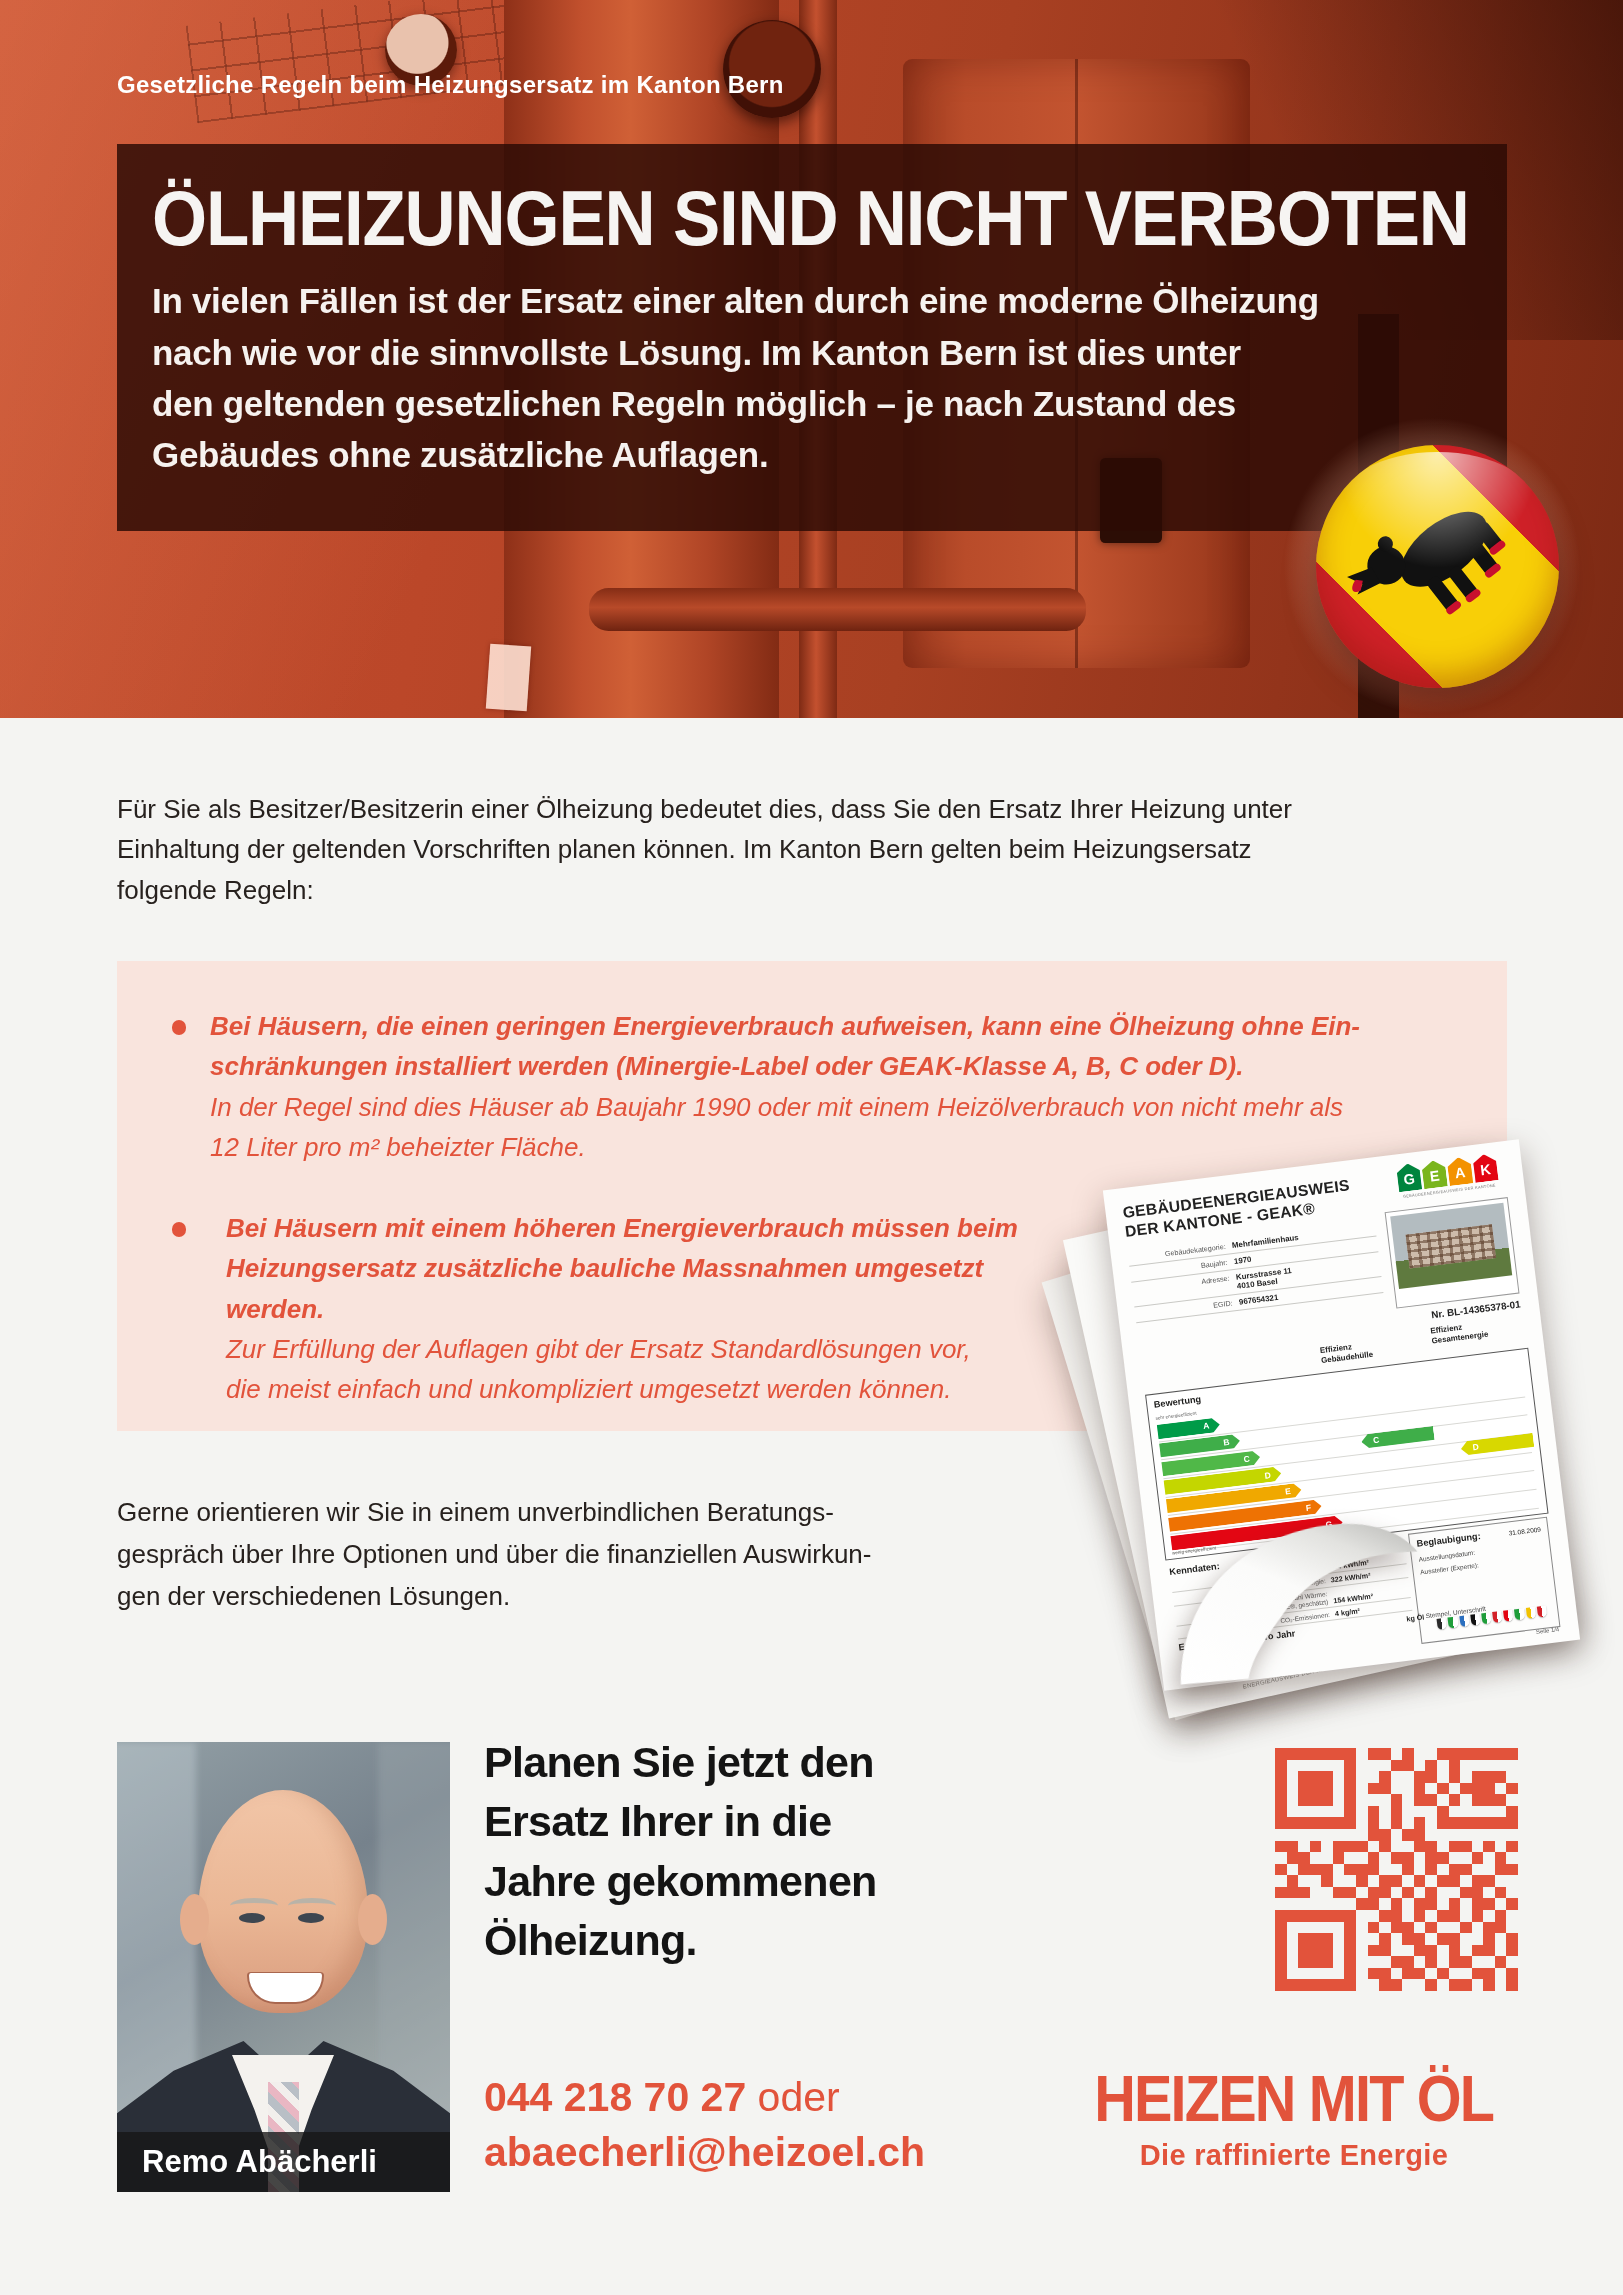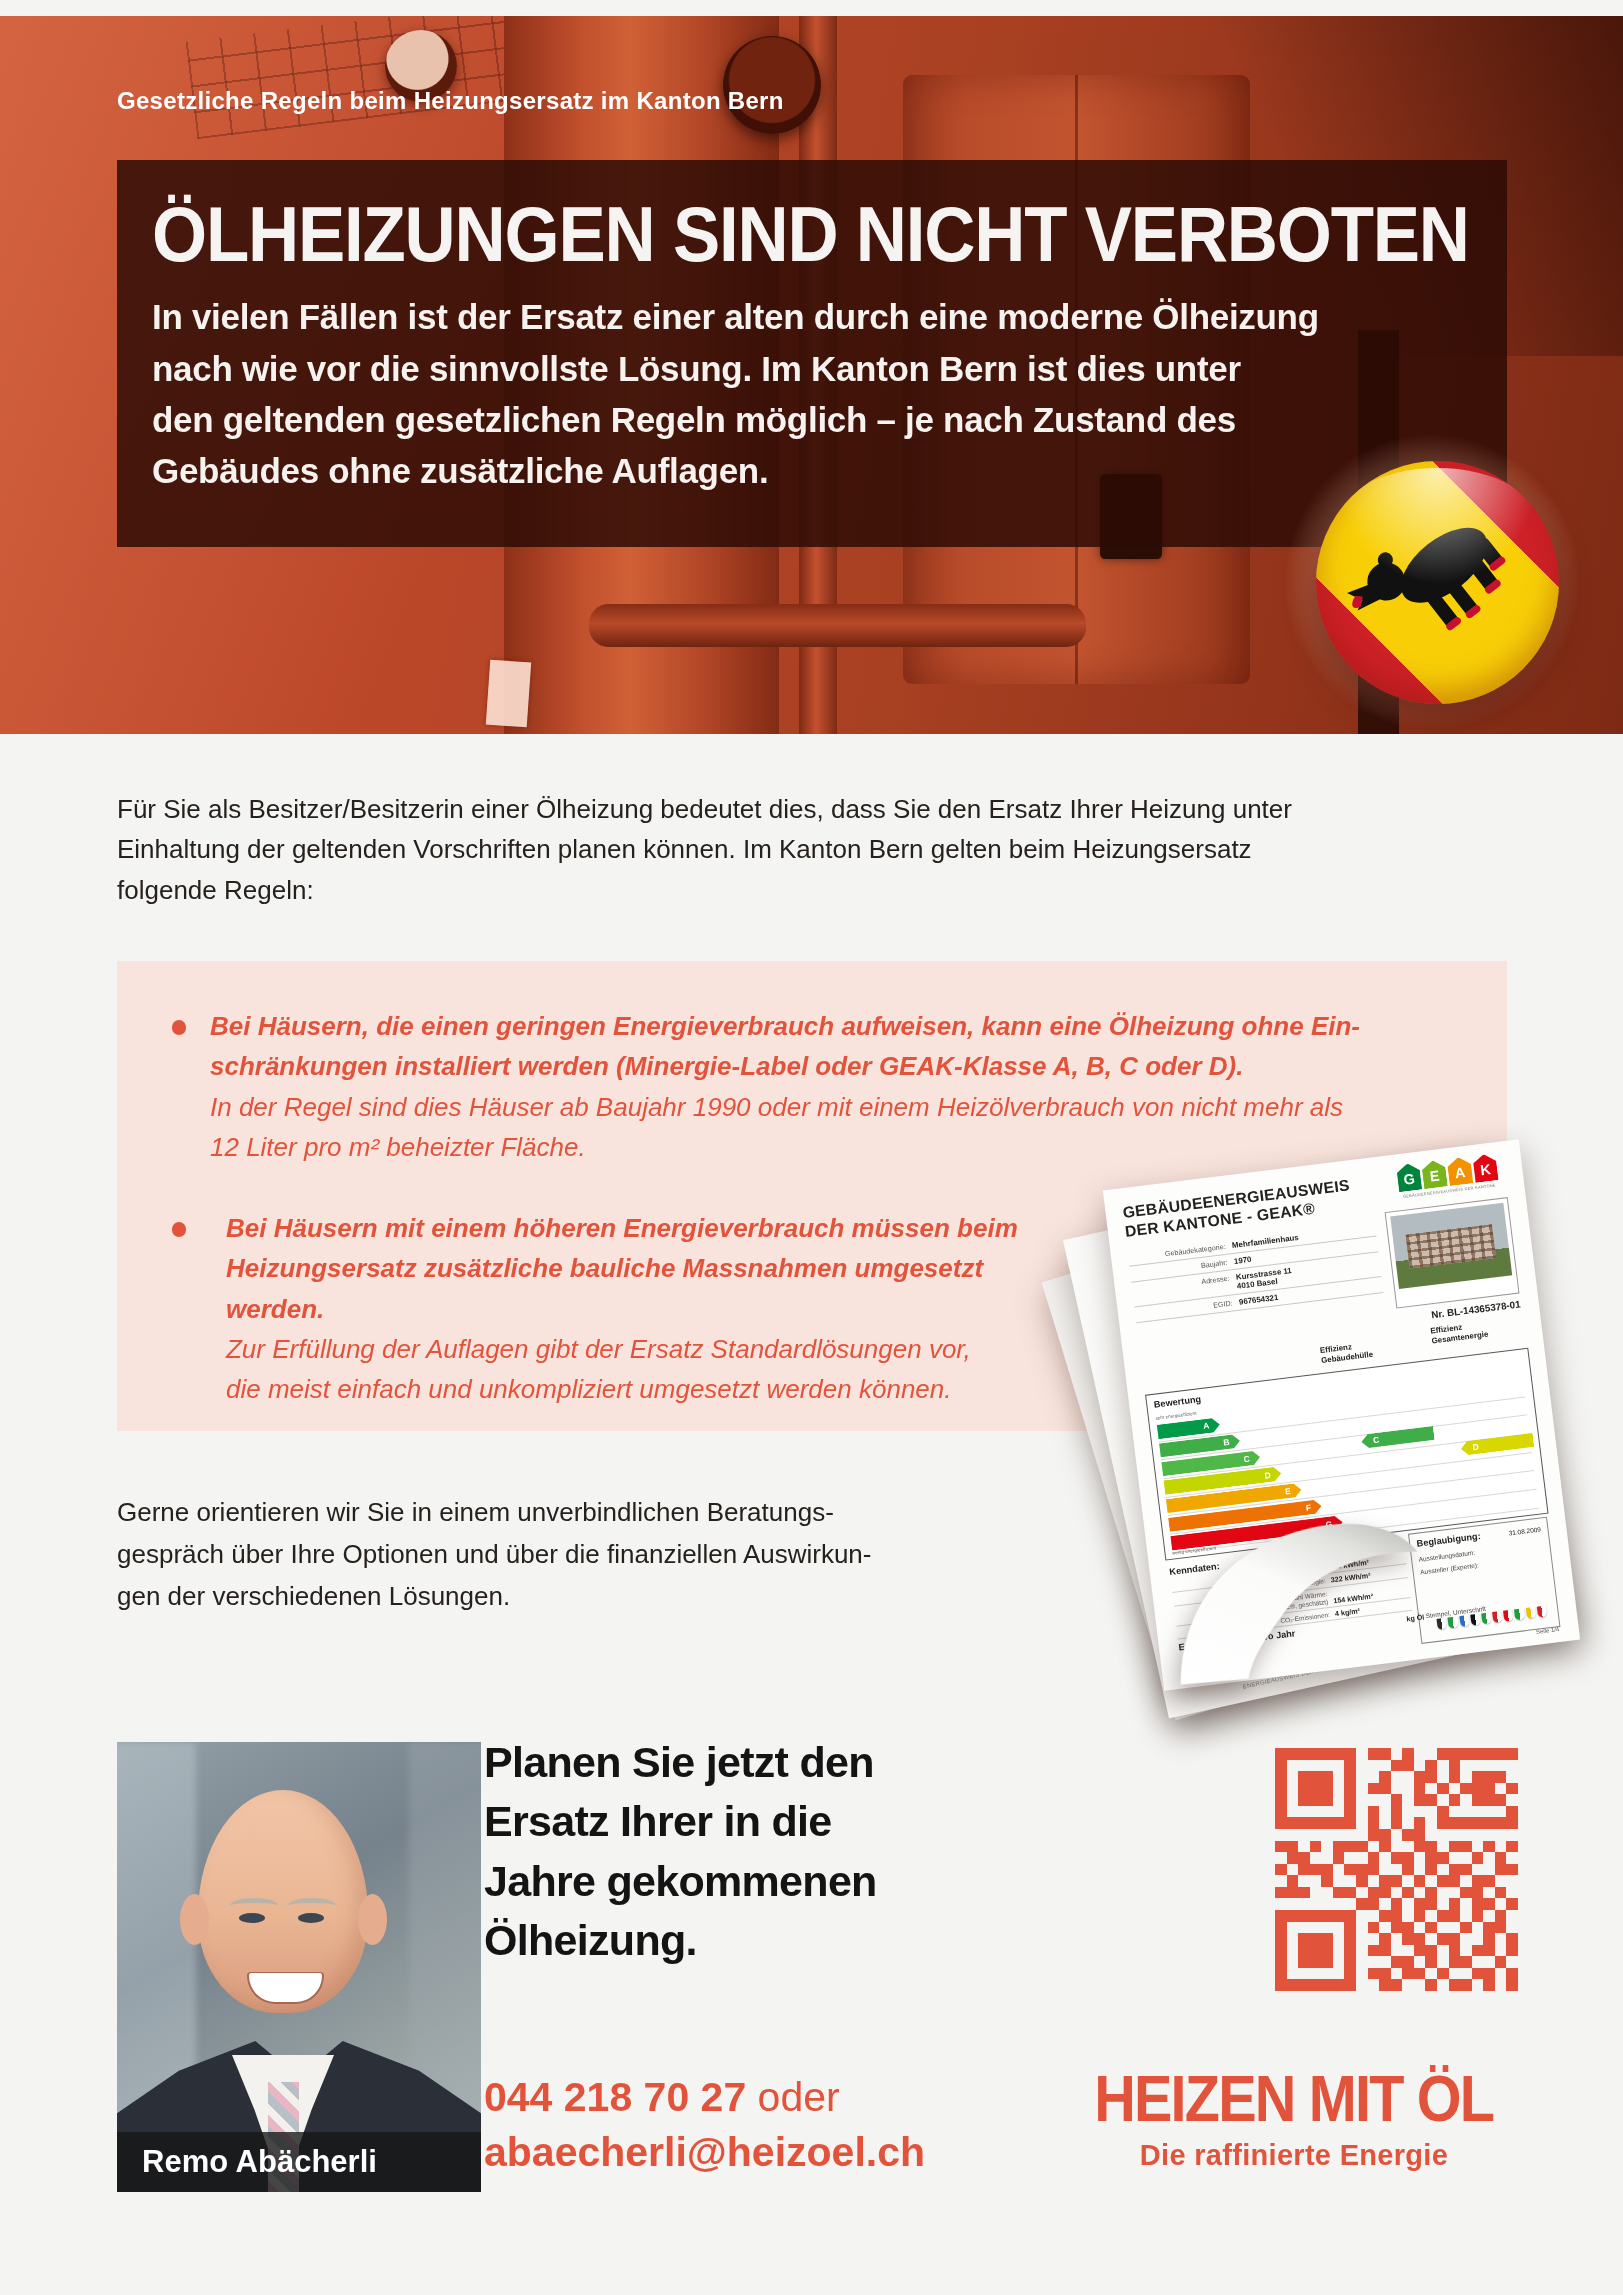--- a/index.html
+++ b/index.html
@@ -1,21 +1,21 @@
 <!DOCTYPE html>
 <html style="font-size:10.5px"><head>
 <meta charset="utf-8">
 <style>
   html,body{margin:0;padding:0;background:#e8e8e6;}
   .page{position:relative;width:1623px;height:2295px;background:#f4f4f2;overflow:hidden;
         font-family:"Liberation Sans",sans-serif;-webkit-font-smoothing:antialiased;}
   .pre{white-space:pre-line;}
 
   
-  .hero{position:absolute;left:0;top:16px;width:1623px;height:718px;overflow:hidden;
+  .hero{position:absolute;left:0;top:0;width:1623px;height:718px;overflow:hidden;
         background:linear-gradient(100deg,#c24e2e 0%,#bb4729 30%,#a84022 58%,#93341b 80%,#7d2a14 100%);}
   .hero .wall-light{position:absolute;left:0;top:0;width:40%;height:100%;
         background:linear-gradient(115deg,rgba(255,150,110,.30),rgba(255,150,110,0) 70%);}
   .hero .fence{position:absolute;left:190px;top:0;width:419px;height:98px;opacity:.5;transform:rotate(-7deg);
         background:repeating-linear-gradient(90deg,rgba(40,5,0,.55) 0 2px,transparent 2px 34px),
                    repeating-linear-gradient(0deg,rgba(40,5,0,.55) 0 2px,transparent 2px 26px);}
   .hero .cylinder{position:absolute;left:504px;top:0;width:275px;height:718px;
         background:linear-gradient(90deg,#8e3018 0%,#c1502d 28%,#d06036 46%,#b04526 74%,#822b14 100%);}
   .hero .cyl-label{position:absolute;left:488px;top:645px;width:41px;height:65px;transform:rotate(4deg);
         background:rgba(255,228,214,.88);box-shadow:0 0 5.2px rgba(80,10,0,.4);}
@@ -122,21 +122,21 @@
   .gk-beg .br{font-size:6.5px;color:#444;margin-top:6.5px;}
   .gk-end{position:absolute;left:19.6px;top:458px;font-size:9.2px;font-weight:bold;}
   .gk-endv{position:absolute;left:249px;top:458px;font-size:7.2px;font-weight:bold;}
   .gk-flags{position:absolute;right:30px;bottom:27.5px;display:flex;gap:2px;}
   .gk-flag{width:9.2px;height:11px;border-radius:0 0 4.6px 4.6px;box-shadow:0 0.7px 1.3px rgba(0,0,0,.35);}
   .gk-page{position:absolute;right:19.6px;bottom:10.5px;font-size:5.9px;color:#555;}
   .curl{position:absolute;left:11.8px;bottom:-3.9px;width:281px;height:216px;filter:drop-shadow(-5.2px 10.5px 11.8px rgba(50,30,20,.35));}
 
   
   .photo{position:absolute;left:117px;top:1742px;width:333px;height:450px;overflow:hidden;
-        background:linear-gradient(150deg,#93a0a6 0%,#76828c 38%,#97a1a2 70%,#b7bdbd 100%);padding-left:31px;}
+        background:linear-gradient(150deg,#93a0a6 0%,#76828c 38%,#97a1a2 70%,#b7bdbd 100%);}
   .photo .blur1{position:absolute;left:-26px;top:0;width:105px;height:100%;background:rgba(210,220,225,.35);filter:blur(3.9px);}
   .photo .blur2{position:absolute;right:-19.6px;top:0;width:92px;height:100%;background:rgba(160,170,175,.4);filter:blur(3.9px);}
   .head{position:absolute;left:81px;top:48px;width:170px;height:223px;border-radius:50% 50% 46% 46%/56% 56% 42% 42%;
         background:linear-gradient(180deg,#f2c6a8 0%,#eab694 55%,#d99c7e 100%);box-shadow:inset -11.8px -6.5px 19.6px rgba(160,90,60,.25);}
   .ear{position:absolute;top:152px;width:29px;height:51px;border-radius:50%;background:#e5ad8d;}
   .ear.l{left:63px;}  .ear.r{left:241px;}
   .brow{position:absolute;top:156px;width:48px;height:10.5px;border-top:5.9px solid #b9b3a8;border-radius:50%;}
   .brow.l{left:113px;} .brow.r{left:171px;}
   .eye{position:absolute;top:171px;width:26px;height:9.8px;border-radius:50%;background:#3d4650;}
   .eye.l{left:122px;} .eye.r{left:181px;}

